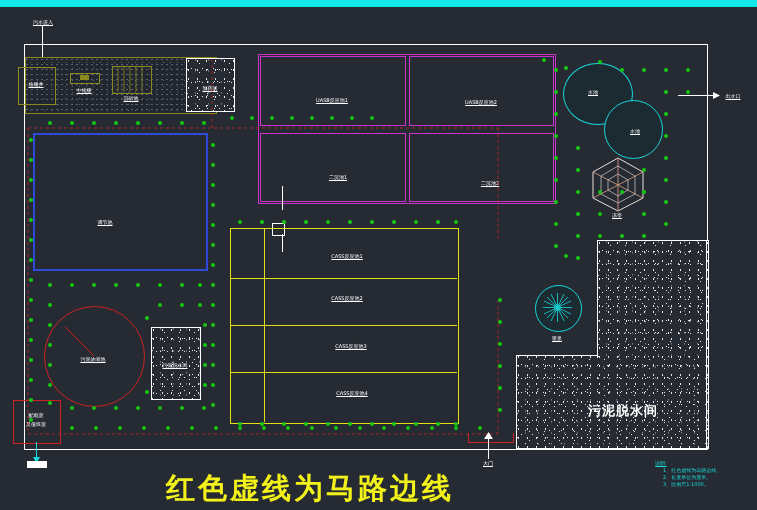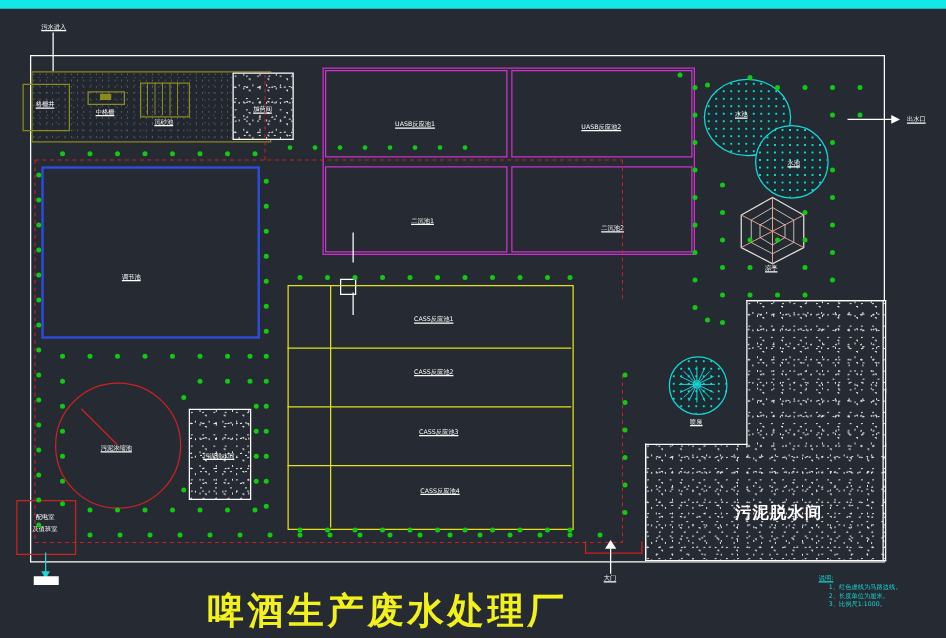--- a/index.html
+++ b/index.html
@@ -372,21 +372,21 @@
         <circle cx="500" cy="366" r="2"></circle>
           <circle cx="500" cy="388" r="2"></circle>
           <circle cx="500" cy="410" r="2"></circle>
         <circle cx="566" cy="68" r="2"></circle>
           <circle cx="544" cy="60" r="2"></circle>
           <circle cx="566" cy="256" r="2"></circle>
       </g>
     </g>
   </svg>
 
-  <div class="title" style="left:166px;top:469px;">啤酒生产废水处理厂</div>
+  <div class="title" style="left:166px;top:469px;">红色虚线为马路边线</div>
 
   <div class="notes" style="left:655px;top:460px;">
     <div class="nhead">说明:</div>
     <div style="padding-left:8px;">1、红色虚线为马路边线。</div>
     <div style="padding-left:8px;">2、长度单位为厘米。</div>
     <div style="padding-left:8px;">3、比例尺1:1000。</div>
   </div>
 
 </div>
 

